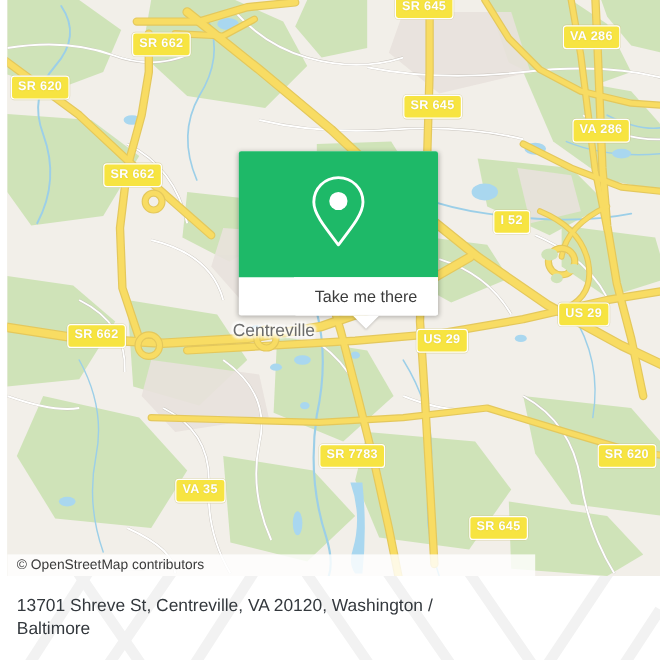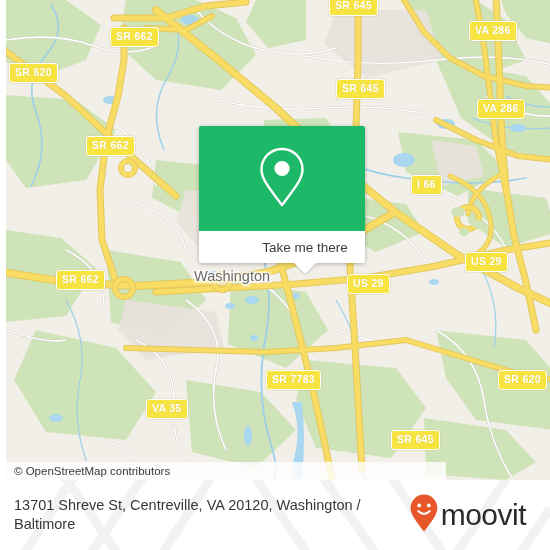--- a/index.html
+++ b/index.html
@@ -131,21 +131,21 @@
     position: absolute; left: 0; top: -16px;
     width: 550px; height: 86px;
     opacity: 1;
   }
   #footer-inner {
     position: relative;
     height: 70px;
     display: flex;
     align-items: center;
     justify-content: space-between;
-    padding: 0 24px 0 14px;
+    padding: 0 12px 0 14px;
   }
   #address {
     color: #33383d;
     font-size: 14.5px;
     line-height: 1.32;
     max-width: 400px;
   }
   #moovit-logo {
     display: flex;
     align-items: center;
@@ -341,30 +341,30 @@
       </g>
     </svg>
 
     <div class="shield" style="left:323px; top:-4px;">SR 645</div>
     <div class="shield" style="left:463px; top:21px;">VA 286</div>
     <div class="shield" style="left:104px; top:27px;">SR 662</div>
     <div class="shield" style="left:3px;   top:63px;">SR 620</div>
     <div class="shield" style="left:330px; top:79px;">SR 645</div>
     <div class="shield" style="left:471px; top:99px;">VA 286</div>
     <div class="shield" style="left:80px;  top:136px;">SR 662</div>
-    <div class="shield" style="left:405px; top:175px;">I 66</div>
+    <div class="shield" style="left:405px; top:175px;">I 52</div>
     <div class="shield" style="left:459px; top:252px;">US 29</div>
     <div class="shield" style="left:50px;  top:270px;">SR 662</div>
     <div class="shield" style="left:341px; top:274px;">US 29</div>
     <div class="shield" style="left:260px; top:350px;margin-top:20px;">SR 7783</div>
     <div class="shield" style="left:492px; top:370px;">SR 620</div>
     <div class="shield" style="left:140px; top:399px;">VA 35</div>
     <div class="shield" style="left:385px; top:430px;">SR 645</div>
 
-    <div class="place-label" style="left:188px; top:268px;">Washington</div>
+    <div class="place-label" style="left:188px; top:268px;">Centreville</div>
 
     <div id="info-card">
       <div id="card-head">
         <span>
           <svg width="52" height="66" viewBox="0 0 52 66" aria-hidden="true">
             <path d="M26 5 C14.5 5 5.5 14 5.5 25.4 C5.5 35 14 45.5 26 61 C38 45.5 46.5 35 46.5 25.4 C46.5 14 37.5 5 26 5 Z" fill="none" stroke="#ffffff" stroke-width="2.4" stroke-linejoin="round"></path>
             <circle cx="26" cy="24.5" r="7.6" fill="#ffffff"></circle>
           </svg>
         </span>
       </div>
@@ -388,27 +388,16 @@
         <path d="M250,6 L312,96"></path>
         <path d="M318,6 L380,96"></path>
         <path d="M386,6 L448,96"></path>
         <path d="M452,96 L512,6"></path>
         <path d="M516,96 L550,44"></path>
         <path d="M60,6 L122,96"></path>
       </g>
     </svg>
     <div id="footer-inner">
       <div id="address">13701 Shreve St, Centreville, VA 20120, Washington / Baltimore</div>
-      <div id="moovit-logo">
-        <span>
-          <svg width="30" height="40" viewBox="0 0 30 40" aria-hidden="true">
-            <path d="M15 1.5 C7.6 1.5 1.6 7.5 1.6 14.9 C1.6 21.4 7.3 28.6 15 38.5 C22.7 28.6 28.4 21.4 28.4 14.9 C28.4 7.5 22.4 1.5 15 1.5 Z" fill="#e8572a"></path>
-            <circle cx="10.2" cy="12.4" r="1.9" fill="#ffffff"></circle>
-            <circle cx="19.8" cy="12.4" r="1.9" fill="#ffffff"></circle>
-            <path d="M9.4 18.2 Q15 23.4 20.6 18.2" fill="none" stroke="#ffffff" stroke-width="2.1" stroke-linecap="round"></path>
-          </svg>
-        </span>
-        <span id="moovit-wordmark">moovit</span>
-      </div>
     </div>
   </div>
 
 </div>
 
 </body></html>

